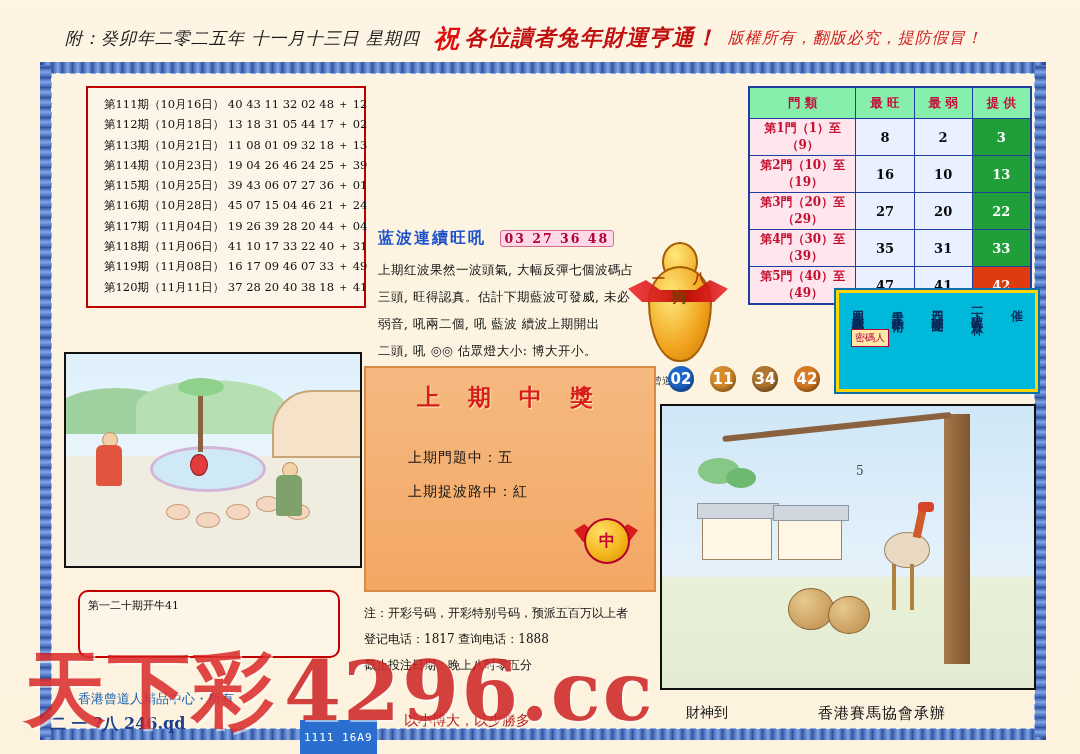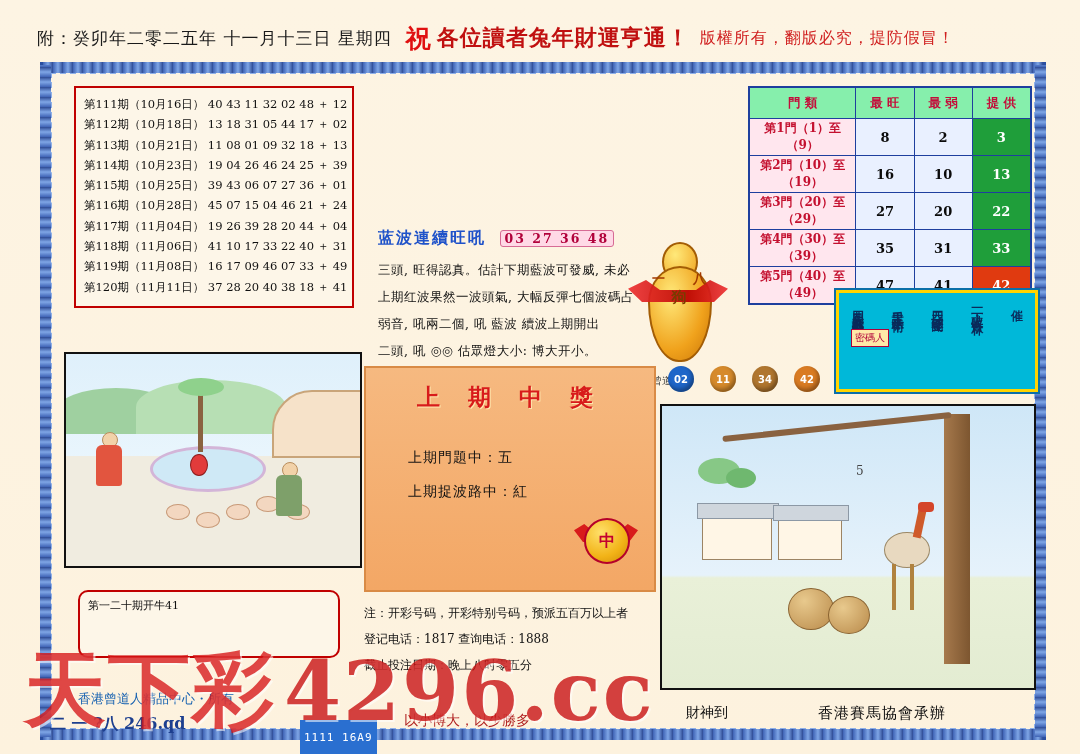--- a/index.html
+++ b/index.html
@@ -8,22 +8,22 @@
     background:#fdf6e8;
     font-family:"Liberation Sans", sans-serif;
     position:relative;
   }
   .page{
     position:absolute;inset:0;
     background:linear-gradient(180deg,#fdf4e3 0%,#fdf2de 100%);
   }
   
   .header{
-    position:absolute;top:22px;left:37px;width:1000px;height:32px;
-    display:flex;align-items:center;white-space:nowrap;
+    position:absolute;top:22px;left:65px;width:1000px;height:32px;
+    display:flex;align-items:center;white-space:nowrap;font-style:italic;
   }
   .hdr-date{
     font-family:"DejaVu Serif",serif;
     font-size:17px;color:#1a1a1a;letter-spacing:1px;
   }
   .hdr-zhu{
     font-family:"DejaVu Serif",serif;
     font-size:25px;color:#e01010;font-weight:bold;margin:0 6px 0 14px;
   }
   .hdr-wish{
@@ -50,23 +50,23 @@
   }
   .rope.top{left:0;top:-3px;width:100%;height:11px;}
   .rope.bottom{left:0;bottom:-3px;width:100%;height:11px;}
   .rope.left{left:-3px;top:0;width:11px;height:100%;
      background:repeating-linear-gradient(0deg,#3f63b5 0px,#7fa6e6 5px,#2d4a94 10px);}
   .rope.right{right:-3px;top:0;width:11px;height:100%;
      background:repeating-linear-gradient(0deg,#3f63b5 0px,#7fa6e6 5px,#2d4a94 10px);}
 
   
   .history{
-    position:absolute;left:74px;top:86px;width:280px;height:222px;
+    position:absolute;left:86px;top:86px;width:280px;height:222px;
     border:2px solid #c00000;background:#fdf6e8;
-    padding:6px 8px;box-sizing:border-box;
+    padding:6px 16px;box-sizing:border-box;
   }
   .history .row{
     font-family:"DejaVu Serif",serif;
     font-size:11.5px;color:#101010;line-height:20.3px;white-space:nowrap;
   }
 
   
   .title-art{
     position:absolute;left:372px;top:78px;width:340px;height:160px;
   }
@@ -142,21 +142,21 @@
     position:absolute;left:22px;top:30px;width:54px;display:flex;
     justify-content:space-between;font-family:"DejaVu Serif",serif;
     font-size:13px;color:#a23a00;font-weight:bold;
   }
   
   .balls{
     position:absolute;left:668px;top:366px;display:flex;gap:16px;
   }
   .ball{
     width:26px;height:26px;border-radius:50%;
-    font-family:"DejaVu Sans",sans-serif;font-size:10px;font-weight:bold;
+    font-family:"DejaVu Sans",sans-serif;font-size:15px;font-weight:bold;
     color:#fff;display:flex;align-items:center;justify-content:center;
     box-shadow:inset -2px -3px 4px rgba(0,0,0,.35);
   }
   
   .mtable{
     position:absolute;left:748px;top:86px;width:284px;
     border-collapse:collapse;border:2px solid #1e3f9e;background:#fff;
   }
   .mtable th,.mtable td{
     border:1px solid #1e3f9e;
@@ -322,22 +322,22 @@
     <div class="row">第120期（11月11日）  37 28 20 40 38 18 ＋ 41</div>
   </div>
 
 
   <div class="wave-line">
     <span>蓝波連續旺吼</span>
     <span class="nums">03 27 36 48</span>
   </div>
 
   <div class="poem">
+    <div>上期红波果然一波頭氣, 大幅反彈七個波碼占</div>
     <div>三頭, 旺得認真。估計下期藍波可發威, 未必</div>
-    <div>上期红波果然一波頭氣, 大幅反彈七個波碼占</div>
     <div>弱音, 吼兩二個, 吼 藍波 續波上期開出</div>
     <div>二頭, 吼 ◎◎ 估眾燈大小: 博大开小。</div>
   </div>
 
   <div class="gourd">
     <div class="neck"></div>
     <div class="body"></div>
     <div class="ribbon"></div>
     <div class="numpair">
       <span>一</span>

